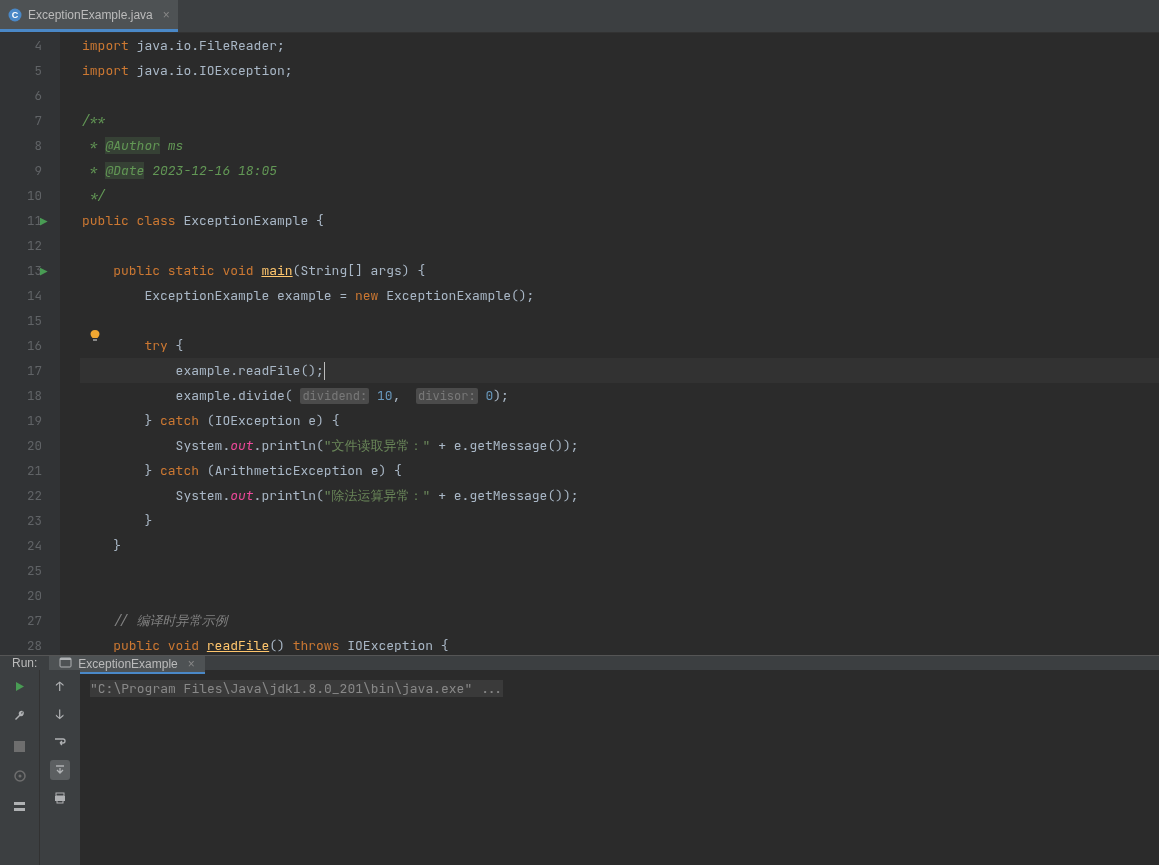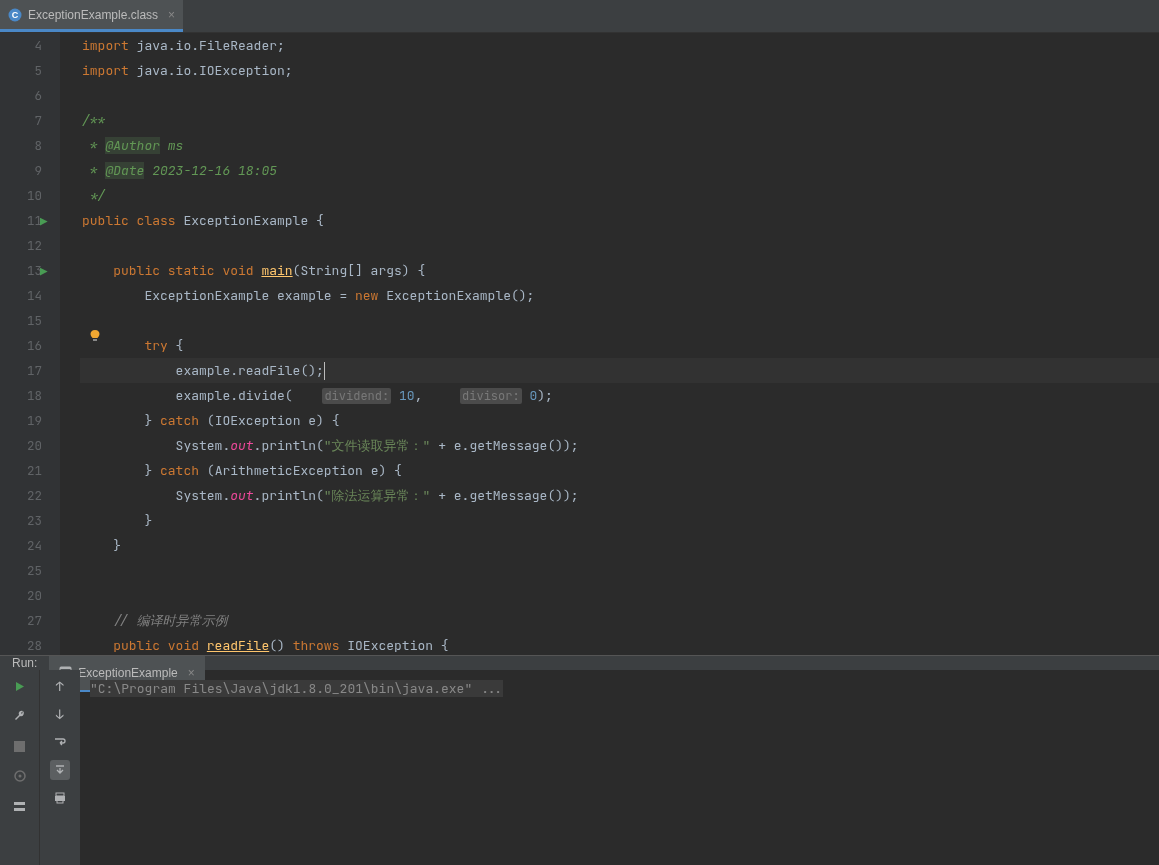--- a/index.html
+++ b/index.html
@@ -76,21 +76,21 @@
 .code .line { height: 25px; padding-left: 2px; }
 .code .line.hl { background: #323232; }
 .kw { color: #cc7832; }
 .comment { color: #808080; font-style: italic; }
 .anno { color: #629755; background: #364135; font-style: italic; }
 .doc { color: #629755; font-style: italic; }
 .str { color: #6a8759; }
 .num { color: #6897bb; }
 .fn { color: #ffc66d; text-decoration: underline; }
 .field { color: #ec4899; font-style: italic; }
-.param-hint { background: #4b4b4b; color: #787878; font-style: normal; padding: 0 2px; border-radius: 2px; font-size: 12px; margin-left: 22px; }
+.param-hint { background: #4b4b4b; color: #787878; font-style: normal; padding: 0 2px; border-radius: 2px; font-size: 12px; }
 .caret { border-left: 1px solid #bbbbbb; display: inline-block; height: 18px; vertical-align: middle; }
 .run-panel {
   height: 210px;
   background: #2b2b2b;
   border-top: 1px solid #555;
   display: flex;
   flex-direction: column;
 }
 .run-header {
   height: 14px;
@@ -99,21 +99,21 @@
   align-items: flex-start;
   font-family: -apple-system, "Segoe UI", sans-serif;
   font-size: 12px;
   color: #bbbbbb;
 }
 .run-label { padding: 0 12px; }
 .run-tab {
   display: flex;
   align-items: center;
   gap: 6px;
-  padding: 17px 10px;
+  padding: 8px 10px;
   height: 100%;
   background: #4e5254;
   border-bottom: 2px solid #4a88c7;
 }
 .run-tab .close { color: #888; margin-left: 4px; }
 .run-body {
   flex: 1;
   display: flex;
 }
 .run-toolbar {
@@ -152,21 +152,21 @@
 <body>
 
 <div class="tab-bar">
   <div class="tab">
     <span class="icon">
       <svg width="14" height="14" viewBox="0 0 14 14">
           <circle cx="7" cy="7" r="6.5" fill="#4a88c7"></circle>
           <text x="7" y="10" text-anchor="middle" fill="#fff" font-size="9" font-family="sans-serif" font-weight="bold">C</text>
         </svg>
     </span>
-    <span>ExceptionExample.class</span>
+    <span>ExceptionExample.java</span>
     <span class="close">×</span>
   </div>
 </div>
 
 <div class="editor">
   <div class="gutter" id="gutter">
       <div class="line">4</div>
       <div class="line">5</div>
       <div class="line">6</div>
       <div class="line">7</div>

